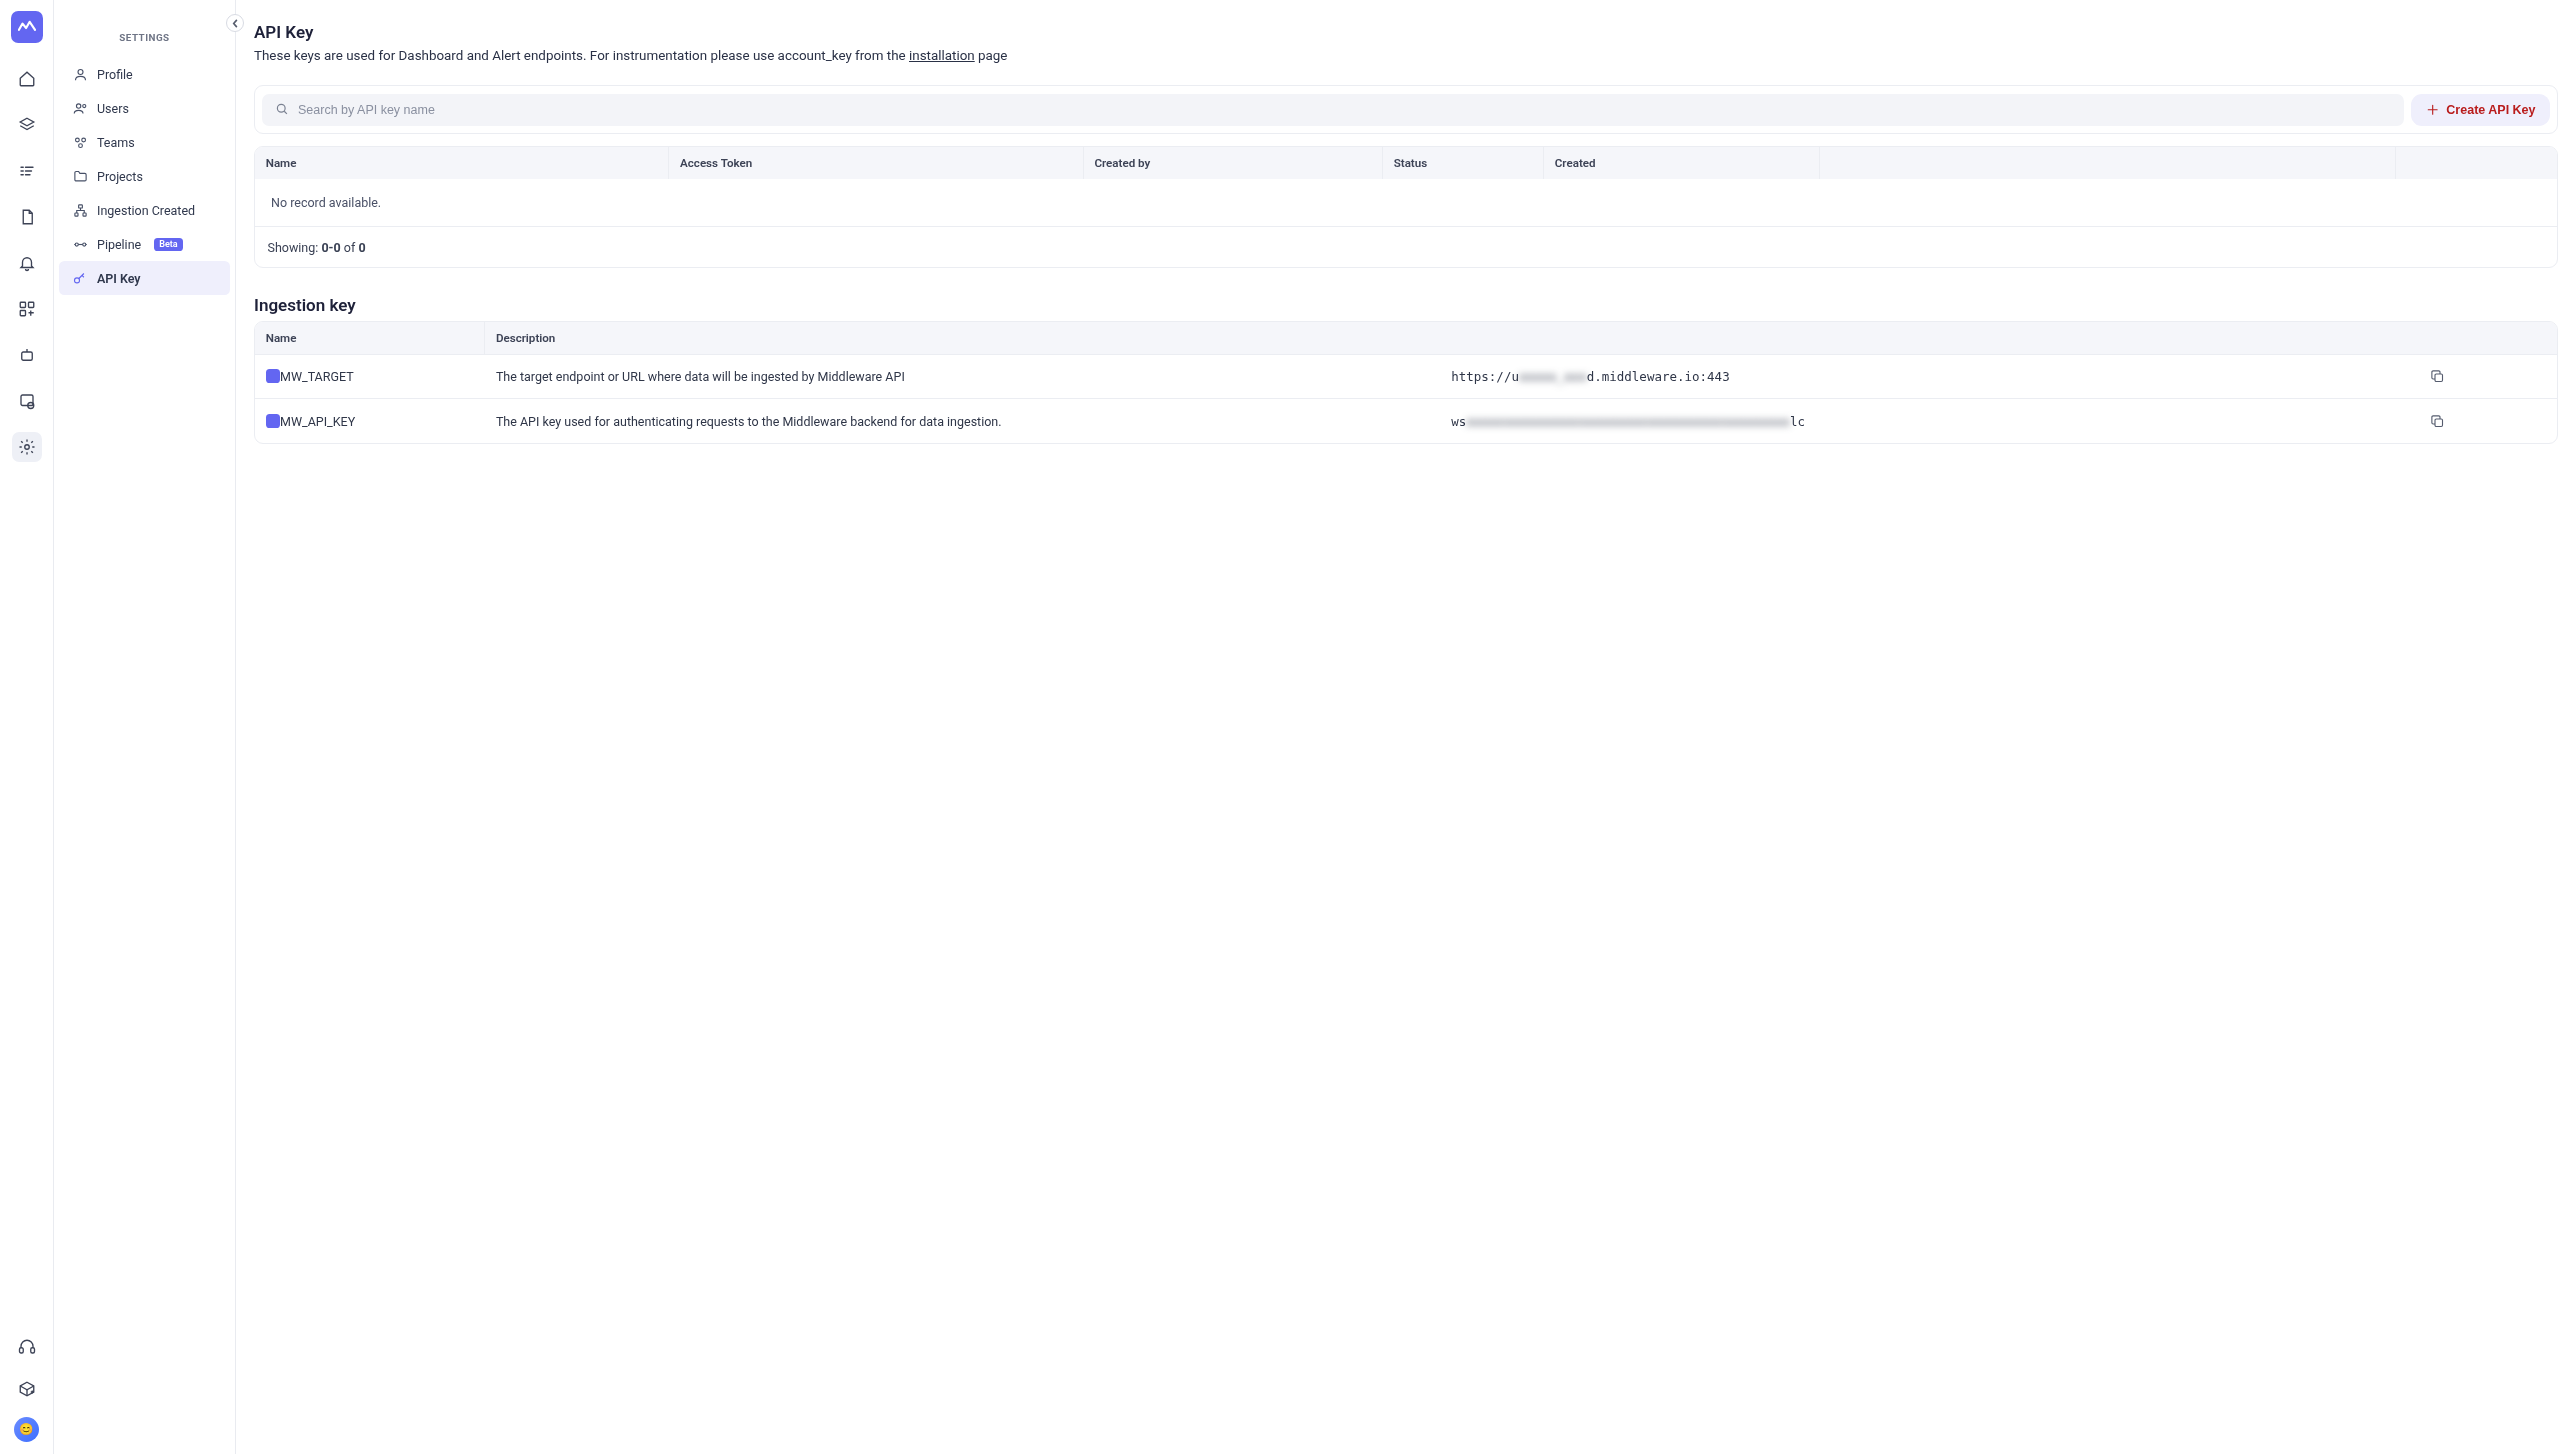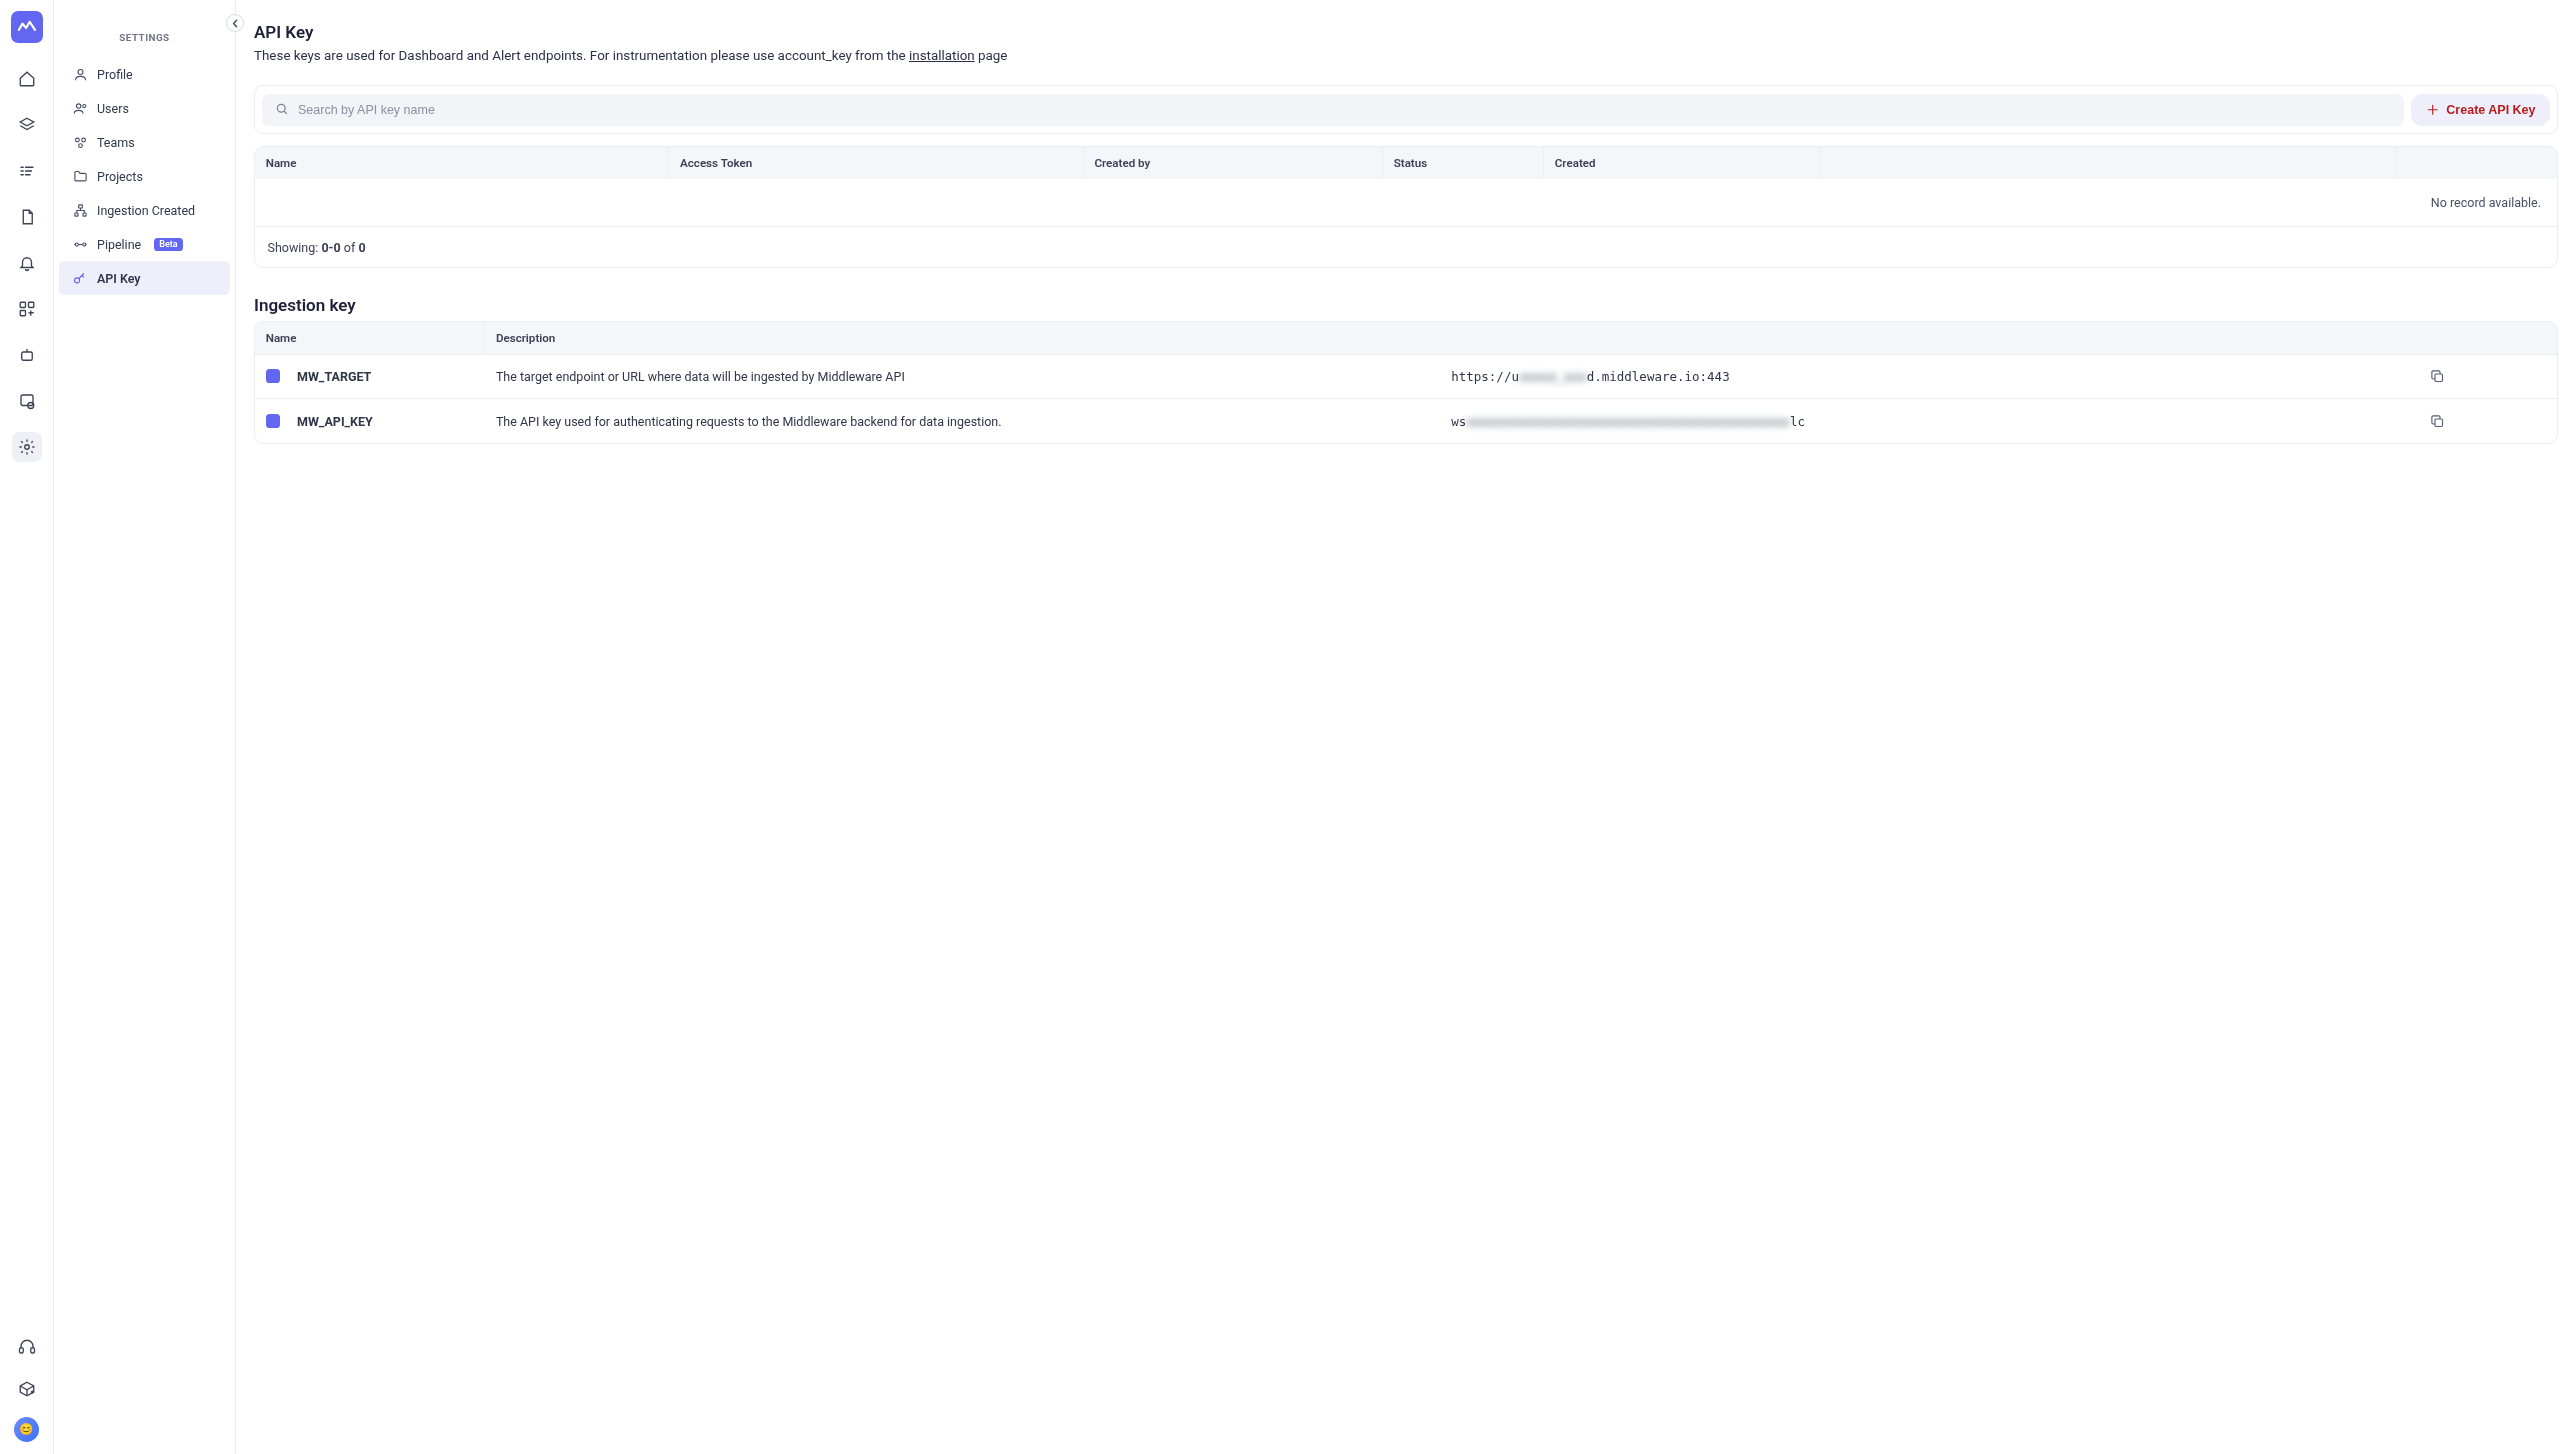--- a/index.html
+++ b/index.html
@@ -36,41 +36,41 @@
 .toolbar { display: flex; gap: 7px; margin-bottom: 12.5px; border: 0.9px solid #ebedf2; border-radius: 9px; padding: 7.2px; }
 .search { flex: 1; display: flex; align-items: center; background: #f3f4f8; border-radius: 7.2px; padding: 0 12.5px; gap: 9px; height: 32px; }
 .search input { flex: 1; border: none; background: transparent; outline: none; font-size: 12.5px; color: #2a3146; }
 .search input::placeholder { color: #8a90a0; }
 .create-btn { display: flex; align-items: center; gap: 7.2px; background: #efeffc; color: #b91c1c; border: none; padding: 0 14.3px; height: 32px; border-radius: 11px; font-size: 12.5px; font-weight: 700; cursor: pointer; }
 
 .table { border: 0.9px solid #ebedf2; border-radius: 9px; overflow: hidden; }
 .thead { display: flex; background: #f5f6fa; font-size: 11.6px; font-weight: 600; color: #3d4356; }
 .thead > div { padding: 9px 10.7px; border-right: 0.9px solid #ebedf2; }
 .thead > div:last-child { border-right: none; }
-.tbody-empty { text-align: right; padding: 16px; color: #4a5167; font-size: 12.5px; }
+.tbody-empty { text-align: left; padding: 16px; color: #4a5167; font-size: 12.5px; }
 .tfoot { border-top: 0.9px solid #ebedf2; padding: 12.5px 12.5px; font-size: 12.5px; color: #3a4154; }
 .tfoot b { font-weight: 700; }
 
 .apikey-cols > div:nth-child(1){width:18%}
 .apikey-cols > div:nth-child(2){width:18%}
 .apikey-cols > div:nth-child(3){width:13%}
 .apikey-cols > div:nth-child(4){width:7%}
 .apikey-cols > div:nth-child(5){width:12%}
 .apikey-cols > div:nth-child(6){width:25%}
 .apikey-cols > div:nth-child(7){width:7%}
 
 .section-gap { height: 27px; }
 
 .ingest-thead > div:nth-child(1){width:10%}
 .ingest-thead > div:nth-child(2){width:41.5%}
 .ingest-thead > div:nth-child(3){width:48.5%}
 
 .ingest-row { display: flex; align-items: center; border-top: 0.9px solid #ebedf2; }
 .ingest-row > div { padding: 14.3px 10.7px; font-size: 12.5px; color: #2f3648; }
-.ingest-row > div:nth-child(1){width:10%; display:flex; gap:17px; font-weight: 700;}
+.ingest-row > div:nth-child(1){width:10%; display:flex; gap:0; font-weight: 400;}
 .ingest-row > div:nth-child(2){width:41.5%}
 .ingest-row > div:nth-child(3){width:42.5%; font-family: ui-monospace, Menlo, monospace;}
 .ingest-row > div:nth-child(4){width:6%; text-align:right; padding-right:16px;}
 .minilogo { width: 14.3px; height: 14.3px; background: #6366f1; border-radius: 3.6px; display: inline-block; }
 .copy-icon { color: #555c6e; cursor: pointer; }
 .blur { filter: blur(3.6px); display: inline-block; }
 
 svg { display: block; }
 </style>
 </head>

